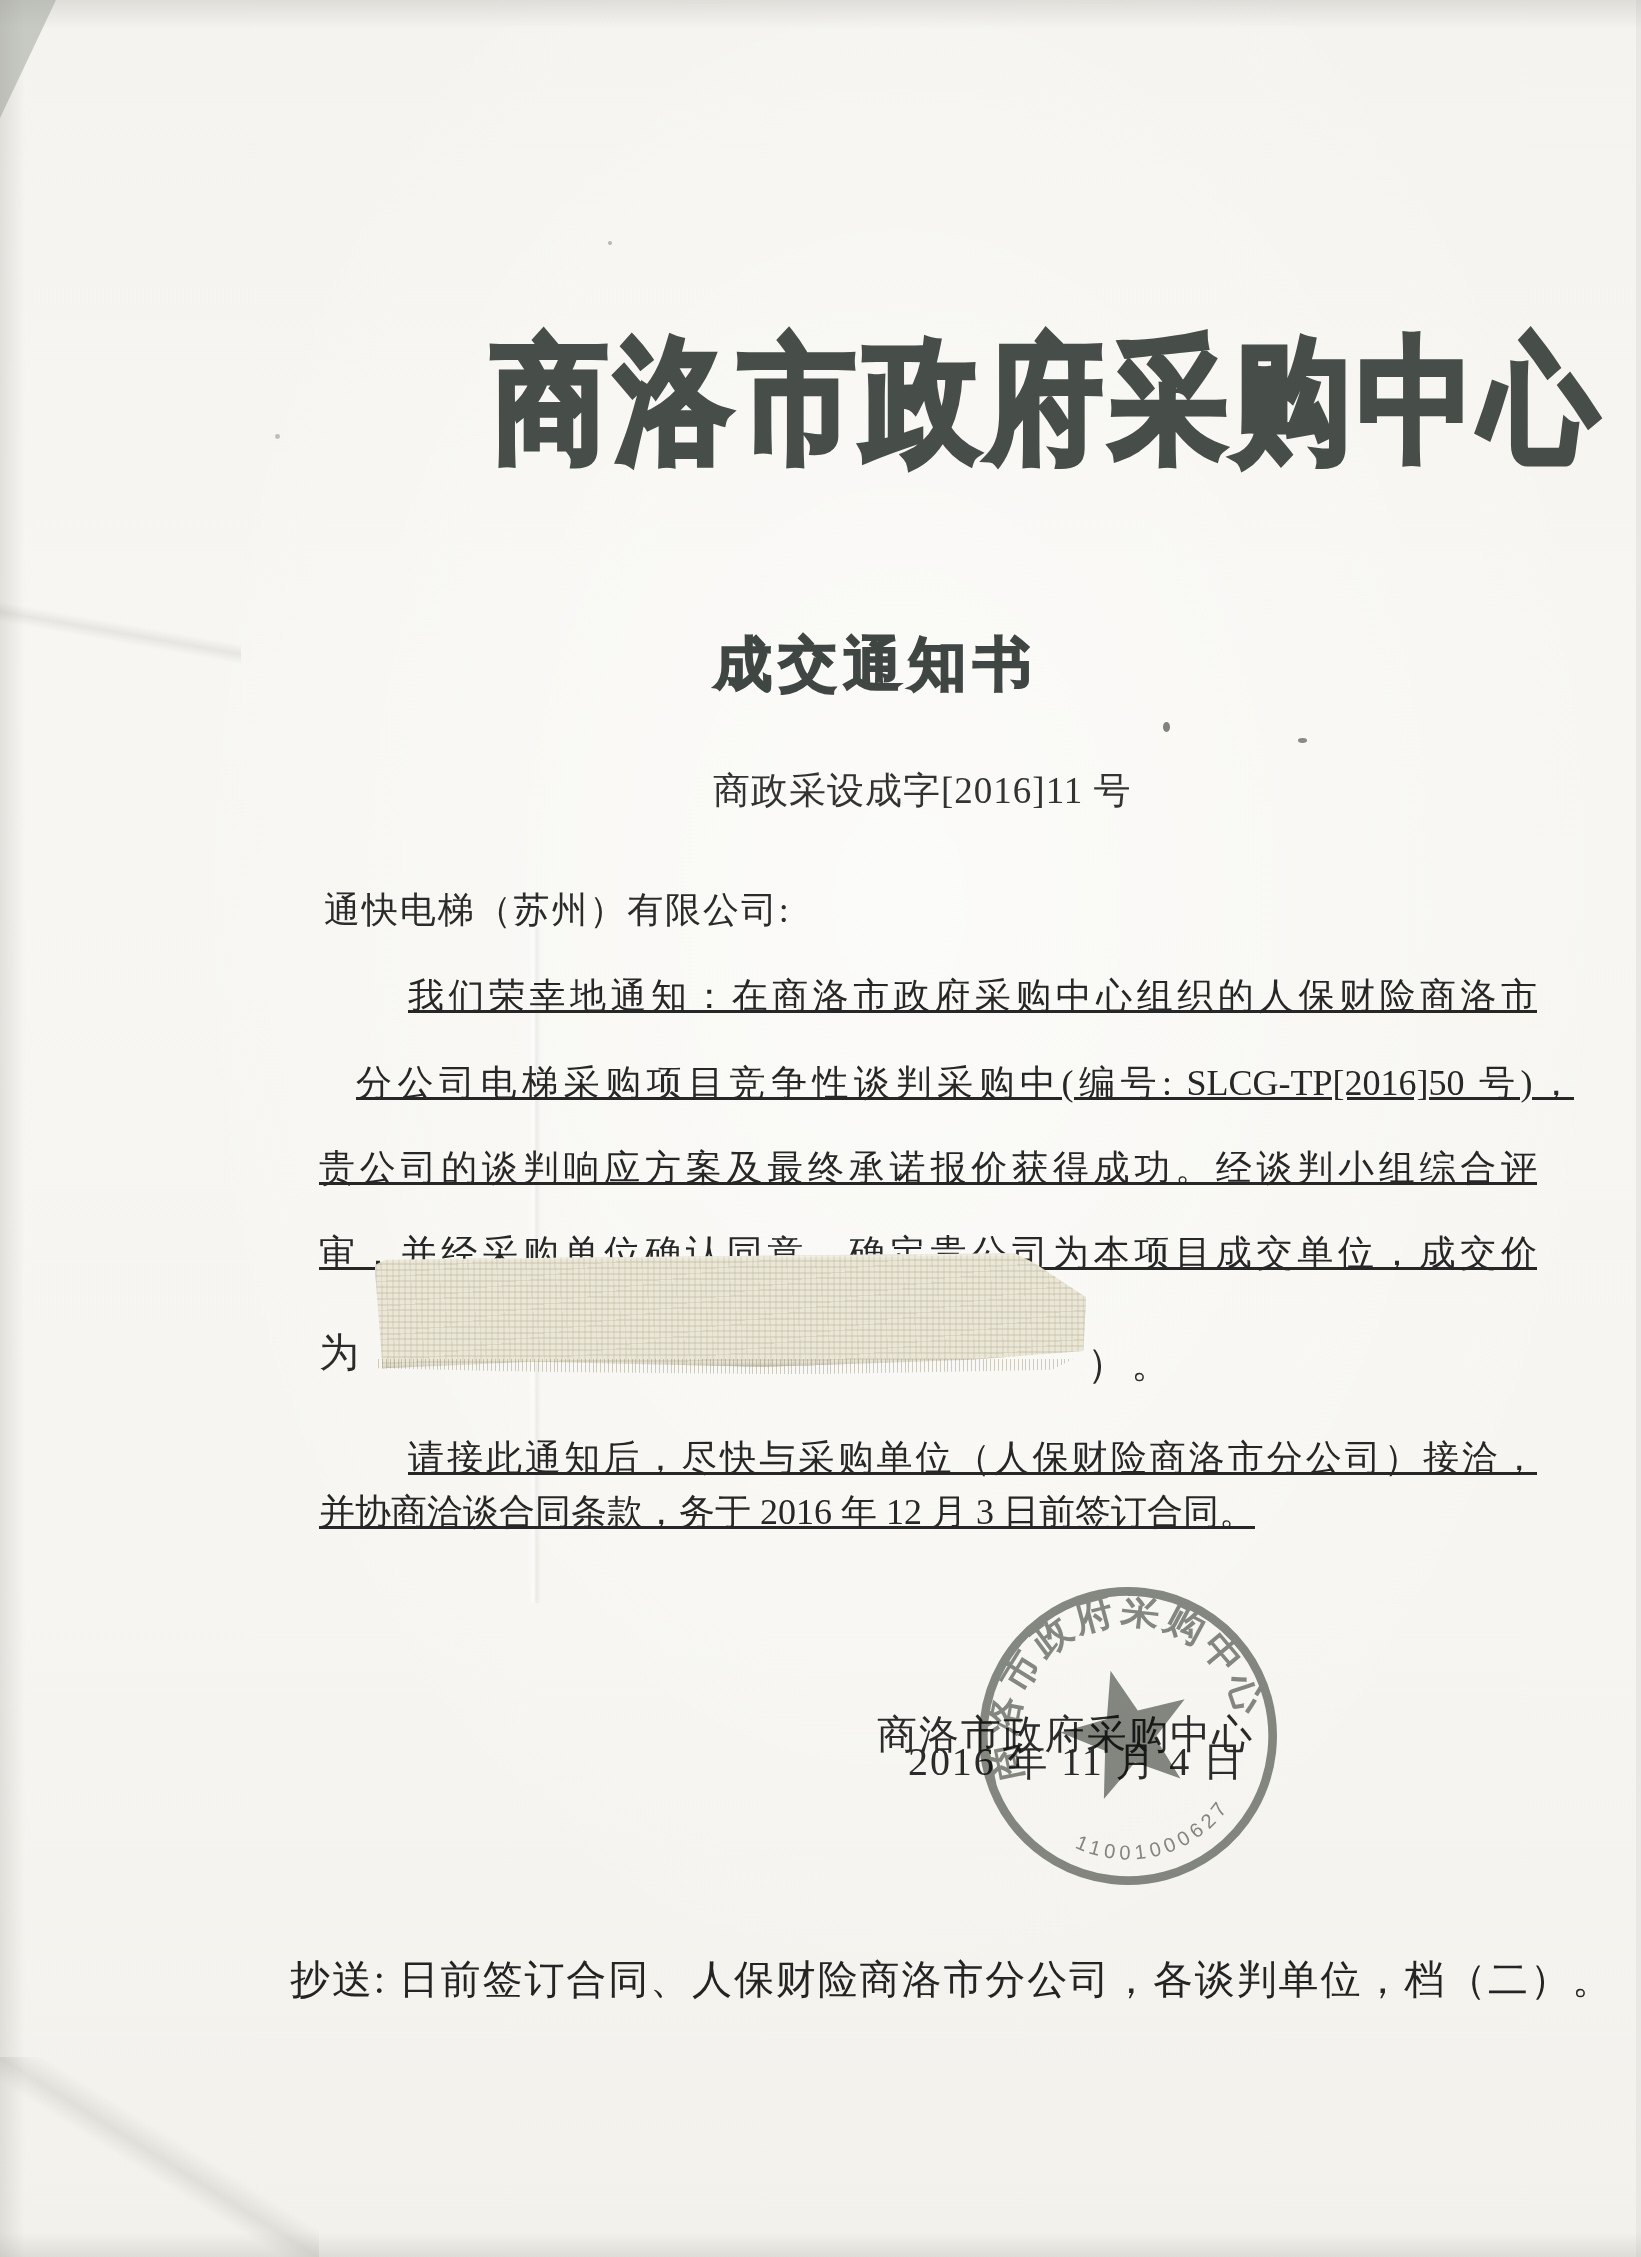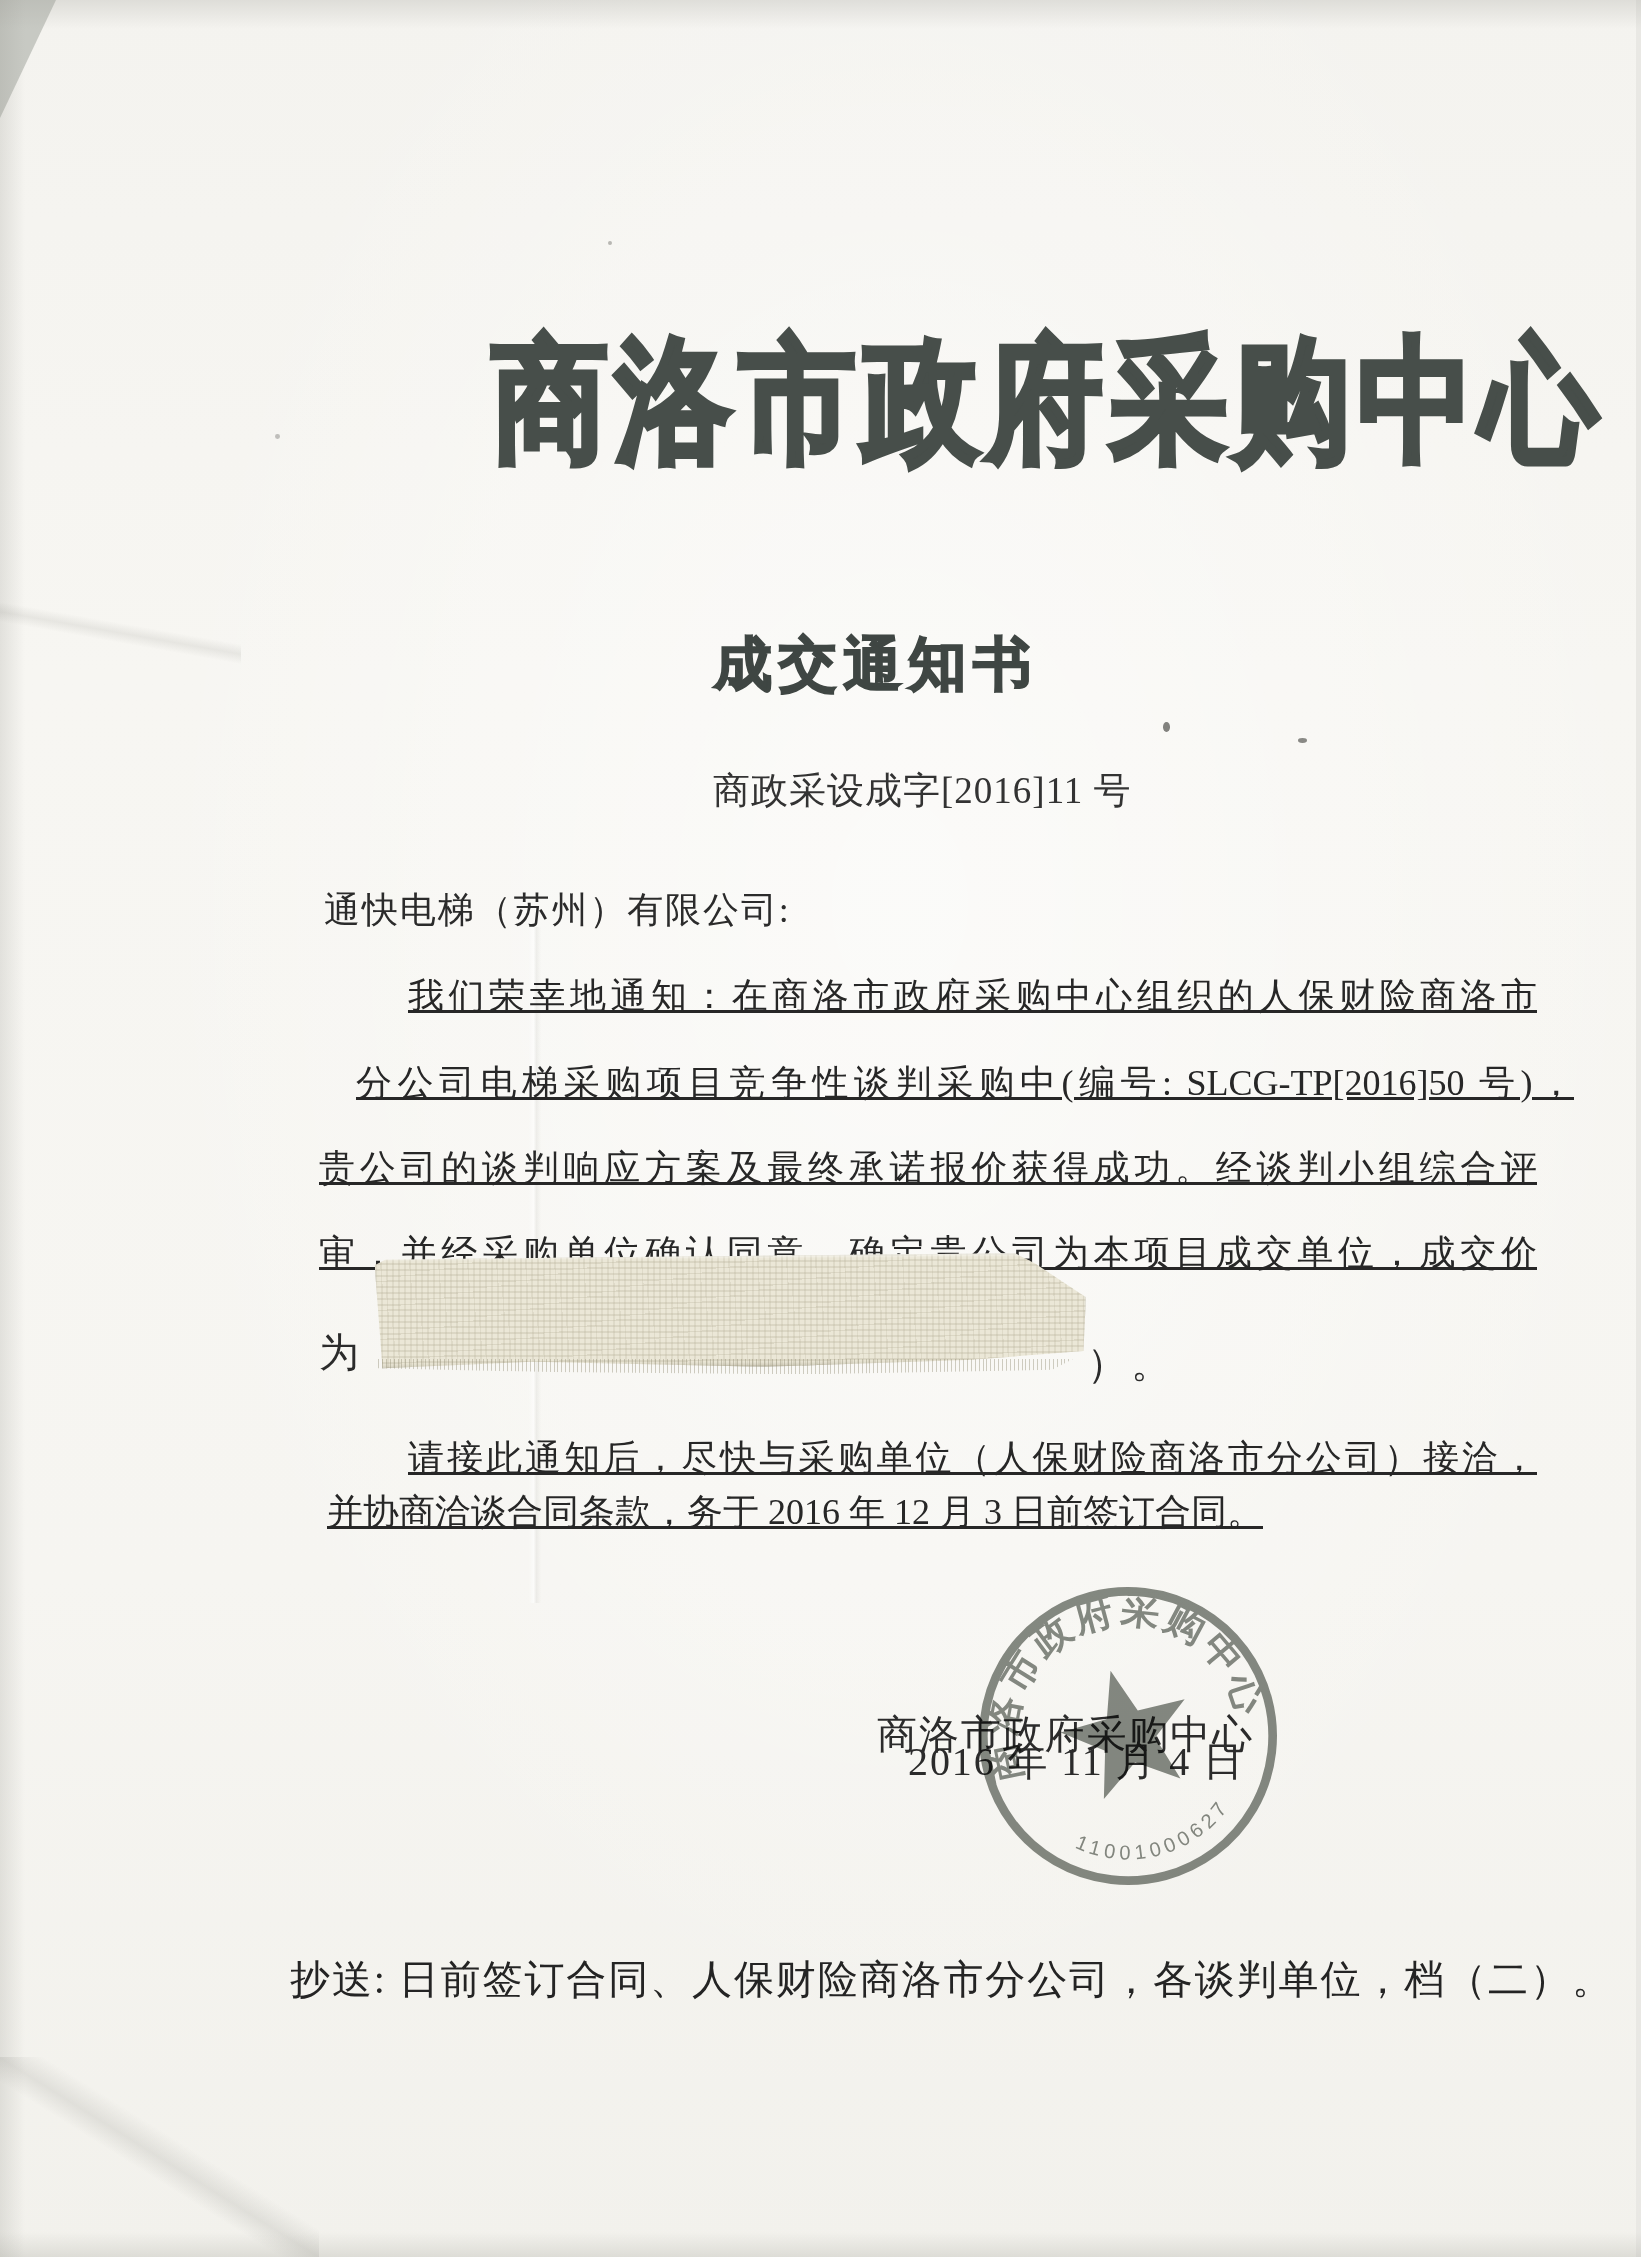--- a/index.html
+++ b/index.html
@@ -29,21 +29,21 @@
     color:#3f4643;-webkit-text-stroke:1.9px #3f4643;
     white-space:nowrap;
   }
   .ref-no{left:713px;top:766px;font-size:37px;color:#333;letter-spacing:1px;white-space:nowrap;}
   .recipient{left:324px;top:886px;font-size:36px;letter-spacing:1.9px;white-space:nowrap;}
   .bline{
     position:absolute;left:319px;width:1218px;font-size:36px;color:#272727;
     line-height:1.3;text-align:justify;text-align-last:justify;box-sizing:border-box;text-decoration:underline;
   }
   .indent{padding-left:89px;}
-  .lastline{text-align:right;text-align-last:left;white-space:nowrap;margin-left:8px;}
+  .lastline{text-align:right;text-align-last:left;white-space:nowrap;}
   .price-prefix{left:319px;top:1325px;font-size:40px;}
   .price-suffix{left:1087px;top:1336px;font-size:40px;letter-spacing:3.9px;}
   .tape{
     position:absolute;left:375px;top:1255px;width:711px;height:112px;
     background-color:#ebe7d7;
     background-image:
       repeating-linear-gradient(0deg, rgba(178,172,148,.28) 0 1.9px, rgba(255,255,255,0) 1.9px 5.8px),
       repeating-linear-gradient(90deg, rgba(178,172,148,.22) 0 1.9px, rgba(255,255,255,0) 1.9px 5.8px);
     clip-path:polygon(0% 7%,1.5% 2%,90% 0%,93% 10%,100% 40%,99.6% 88%,84% 95%,55% 100%,22% 94%,1% 99%);
     box-shadow:0 3.9px 5.8px rgba(60,58,50,.35), inset 0 1.9px 2.9px rgba(255,255,255,.7), inset 0 -2.9px 3.9px rgba(120,115,95,.25);

